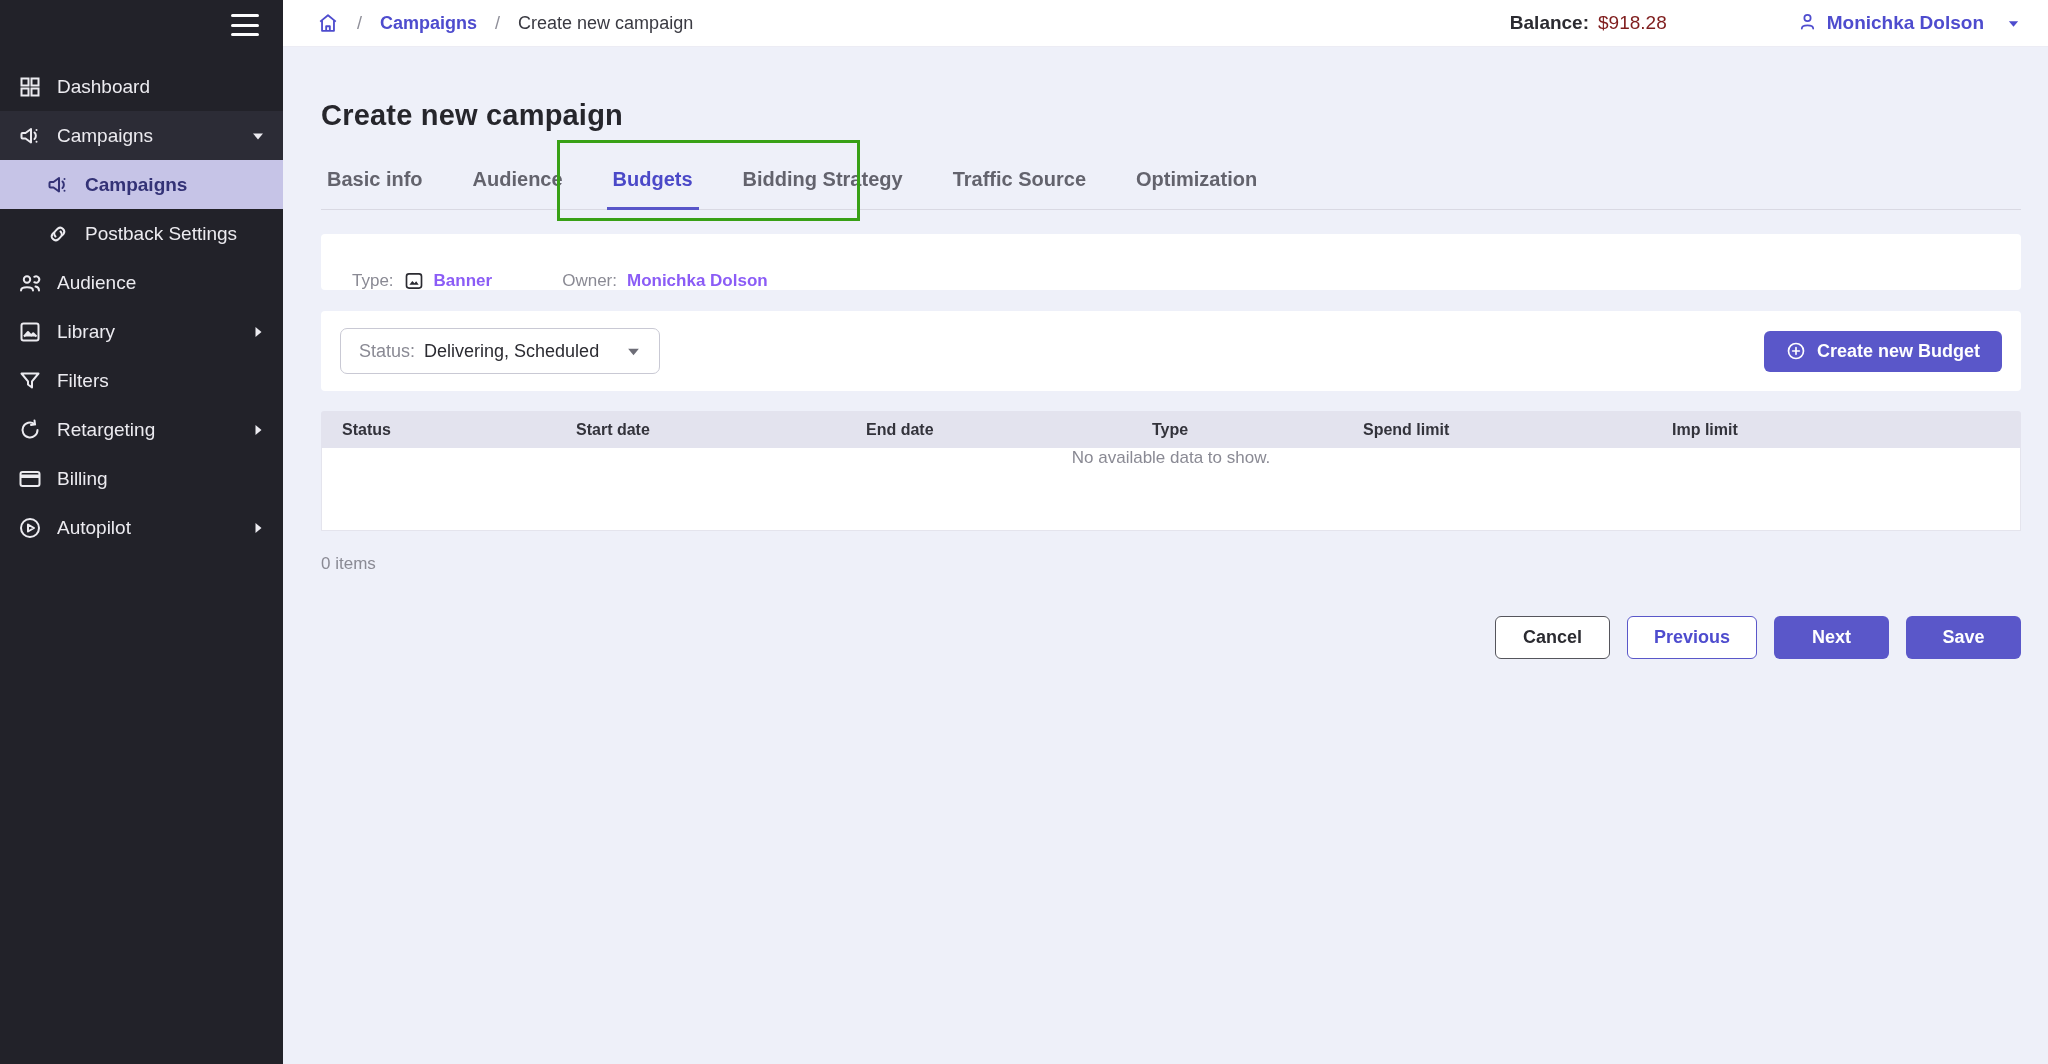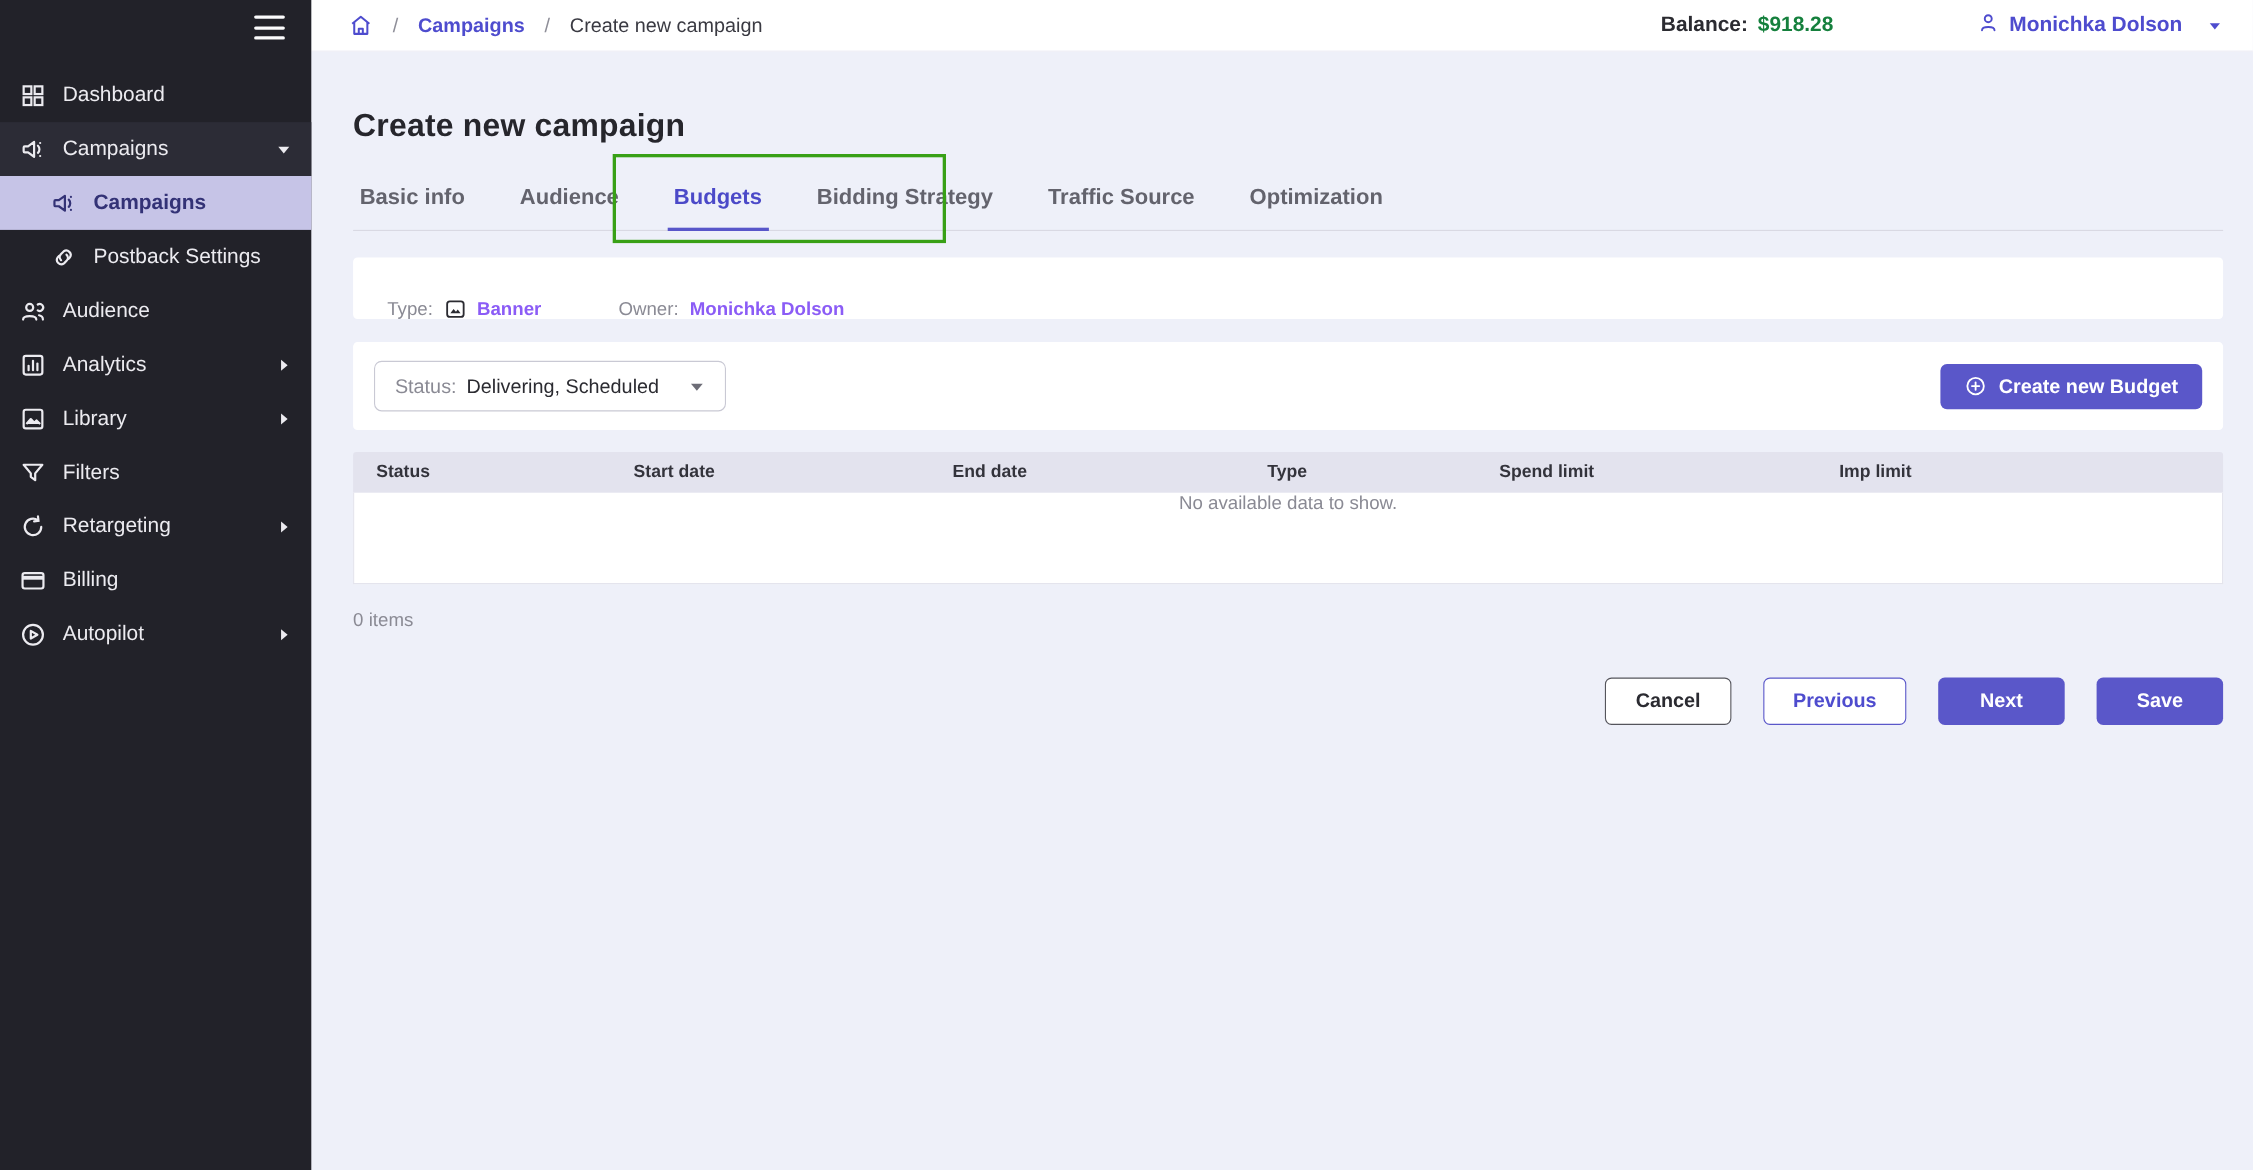--- a/index.html
+++ b/index.html
@@ -41,21 +41,21 @@
   }
   .breadcrumb { display:flex; align-items:center; gap:18px; font-size:18px; }
   .breadcrumb .home { color:#4e4cce; display:flex; cursor:pointer; }
   .breadcrumb .home svg { width:22px; height:22px; }
   .breadcrumb .sep { color:#8e8e98; font-size:18px; }
   .breadcrumb .crumb-link { color:#4e4cce; font-weight:700; cursor:pointer; }
   .breadcrumb .crumb-current { color:#3a3a42; }
   .topbar-right { display:flex; align-items:center; }
   .balance { display:flex; align-items:center; gap:9px; font-size:19px; }
   .balance .blabel { font-weight:700; color:#2b2b31; }
-  .balance .bvalue { font-weight:700; color:#15803d; }
+  .balance .bvalue { font-weight:400; color:#7f1d1d; }
   .usergroup { display:flex; align-items:center; gap:9px; margin-left:130px; color:#4e4cce; cursor:pointer; }
   .usergroup svg { width:21px; height:21px; }
   .usergroup .uname { font-size:19px; font-weight:700; }
   .usergroup .ucaret { margin-left:14px; display:flex; }
   .usergroup .ucaret svg { width:13px; height:13px; }
   
   .main { position:absolute; left:321px; top:47px; width:1700px; }
   .page-title { margin-top:52px; font-size:29px; font-weight:700; color:#26262c; letter-spacing:.2px; }
   .tabs { display:flex; gap:38px; margin-top:22px; border-bottom:1px solid #d9d9e3; }
   .tab {
@@ -105,21 +105,21 @@
     border-radius:3px 3px 0 0;
   }
   .th { font-size:16px; font-weight:700; color:#33333b; cursor:pointer; }
   .tbody {
     background:#ffffff; height:83px; display:flex; align-items:flex-start; justify-content:center;
     border:1px solid #e4e4ed; border-top:none;
   }
   .empty-text { color:#8a8a94; font-size:17px; }
   .items-count { margin-top:23px; font-size:17px; color:#8a8a94; }
   
-  .actions { margin-top:42px; display:flex; justify-content:flex-end; gap:29px; }
+  .actions { margin-top:42px; display:flex; justify-content:flex-end; gap:17px; }
   .actions .btn { height:43px; min-width:115px; padding:0 26px; }
   .btn-outline-dark { background:#ffffff; border:1px solid #55555c; color:#2b2b31; }
   .btn-outline-accent { background:#ffffff; border:1px solid #5a57c9; color:#4e4cce; }
 </style>
 </head>
 <body>
 
 <aside class="sidebar">
   <div class="hamburger">
     <span></span>
@@ -185,36 +185,20 @@
         <svg viewBox="0 0 24 24" fill="none" stroke="currentColor" stroke-width="2" stroke-linecap="round">
             <circle cx="9" cy="8.5" r="3.2"></circle>
             <path d="M3 19.5 c0 -4.2 12 -4.2 12 0"></path>
             <path d="M16.3 5.8 a3.2 3.2 0 1 1 0 5.4"></path>
             <path d="M17.5 15.6 c2.3 .4 3.5 1.8 3.5 3.9"></path>
           </svg>
       </span>
       <span>Audience</span>
     </div>
 
-    <div class="nav-item">
-      <span class="nicon">
-        <svg viewBox="0 0 24 24" fill="none" stroke="currentColor" stroke-width="2" stroke-linecap="round">
-            <rect x="3.5" y="3.5" width="17" height="17" rx="2"></rect>
-            <line x1="8" y1="16.5" x2="8" y2="12.5"></line>
-            <line x1="12" y1="16.5" x2="12" y2="8"></line>
-            <line x1="16" y1="16.5" x2="16" y2="10.5"></line>
-          </svg>
-      </span>
-      <span>Analytics</span>
-      <span class="nav-caret">
-        <svg viewBox="0 0 14 14">
-            <polygon points="4.5,2 10.5,7 4.5,12" fill="currentColor"></polygon>
-          </svg>
-      </span>
-    </div>
 
     <div class="nav-item">
       <span class="nicon">
         <svg viewBox="0 0 24 24" fill="none" stroke="currentColor" stroke-width="2" stroke-linejoin="round">
             <rect x="3.5" y="3.5" width="17" height="17" rx="2"></rect>
             <path d="M6 16.5 l4 -4.5 3.2 3.4 2 -2.2 3.3 3.3" fill="currentColor" stroke="currentColor"></path>
           </svg>
       </span>
       <span>Library</span>
       <span class="nav-caret">

